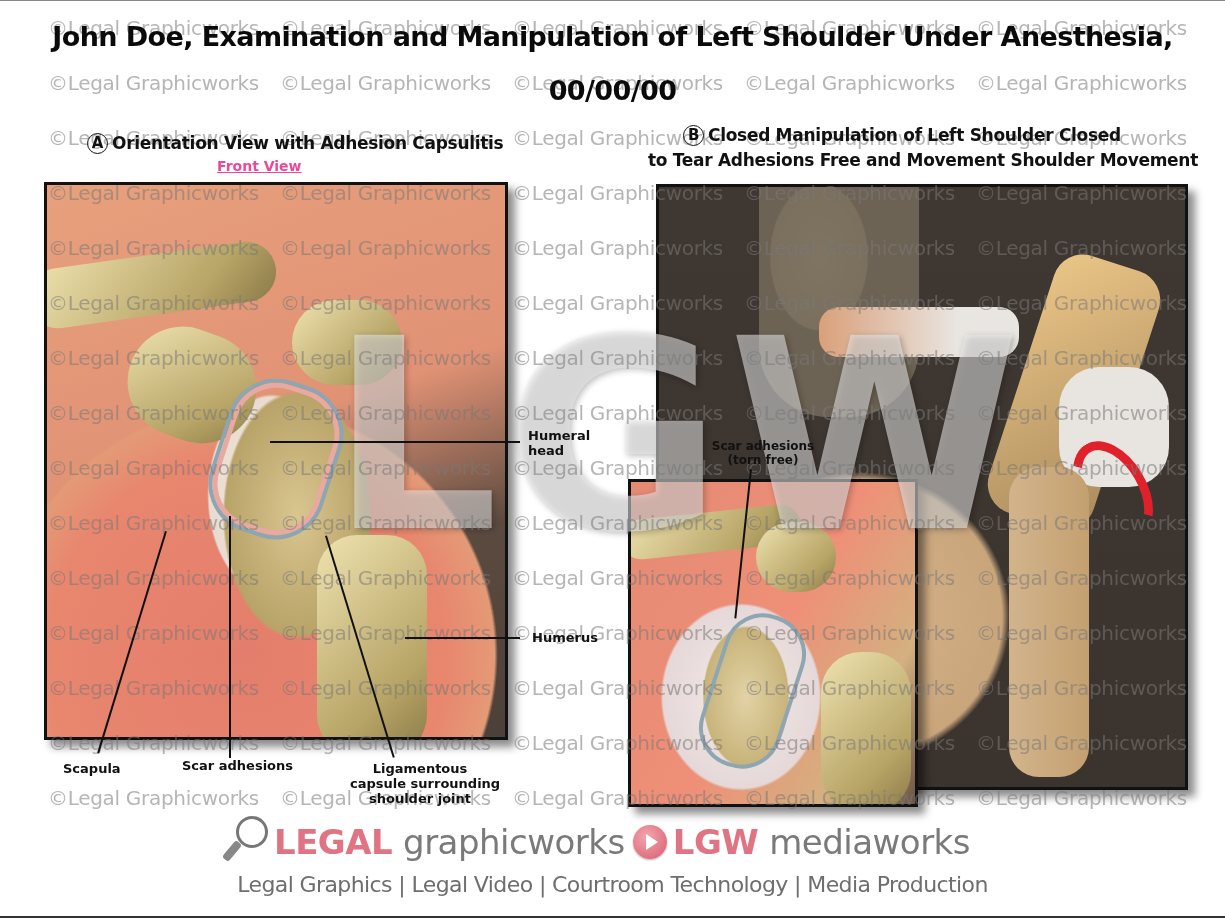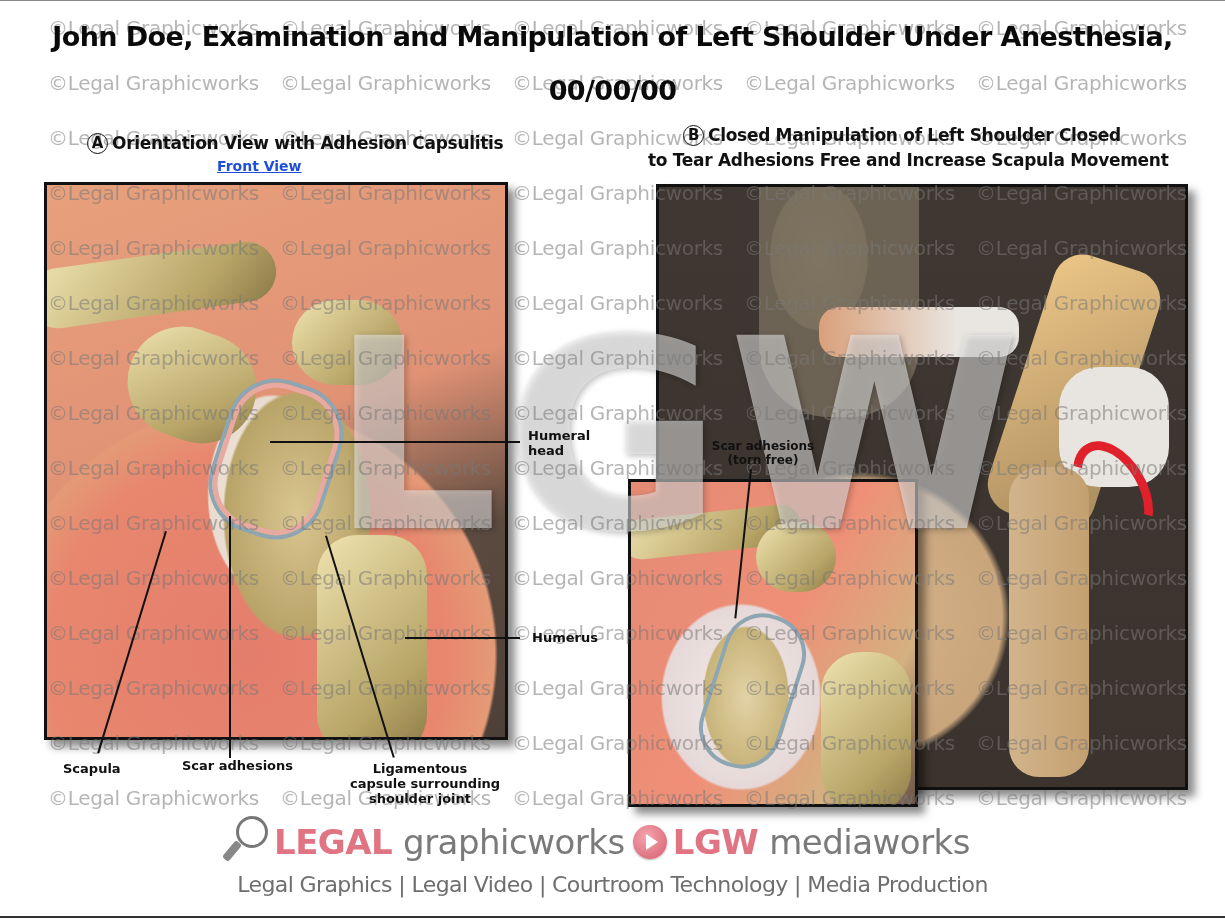--- a/index.html
+++ b/index.html
@@ -33,21 +33,21 @@
     position:absolute; font-weight:bold; font-size:17px; color:#111; z-index:30;
     font-family:"DejaVu Sans", sans-serif; letter-spacing:-0.3px; white-space:nowrap;
   }
   .circ {
     display:inline-block; width:19px; height:19px; border:1.5px solid #111; border-radius:50%;
     text-align:center; line-height:19px; font-size:15px; margin-right:4px; vertical-align:1px;
     box-sizing:content-box;
   }
   .subview {
     position:absolute; left:217px; top:157px; font-weight:bold; font-size:14px;
-    text-decoration:underline; color:#1d4ed8; z-index:30; font-family:"DejaVu Sans", sans-serif;
+    text-decoration:underline; color:#ec4899; z-index:30; font-family:"DejaVu Sans", sans-serif;
   }
 
   .panel {
     position:absolute; border:3px solid #111; overflow:hidden;
     box-shadow:7px 7px 8px rgba(0,0,0,0.45);
   }
   #panelA { left:44px; top:181px; width:458px; height:552px;
     background:
       radial-gradient(ellipse 120px 200px at 250px 330px, #d9c58f 0%, #b8a468 60%, transparent 62%),
       radial-gradient(ellipse 90px 140px at 225px 310px, #f2eada 0%, #e8dcd0 70%, transparent 72%),
@@ -101,21 +101,21 @@
 <div class="title" style="top:74px;">00/00/00</div>
 
 <div class="heading" style="left:55px; top:132px;padding-left:32px;">
   <span class="circ">A</span><span>Orientation View with Adhesion Capsulitis</span>
 </div>
 <div class="subview">Front View</div>
 
 <div class="heading" style="left:683px; top:124px;">
   <span class="circ">B</span><span>Closed Manipulation of Left Shoulder Closed</span>
 </div>
-<div class="heading" style="left:648px; top:149px;">to Tear Adhesions Free and Increase Scapula Movement</div>
+<div class="heading" style="left:648px; top:149px;">to Tear Adhesions Free and Movement Shoulder Movement</div>
 
 <div class="panel" id="panelA">
   <div class="bone" style="left:-20px; top:70px; width:250px; height:60px; transform:rotate(-8deg);"></div>
   <div class="bone" style="left:245px; top:115px; width:110px; height:85px; border-radius:50px;"></div>
   <div class="bone" style="left:80px; top:145px; width:130px; height:110px; border-radius:60px; transform:rotate(20deg);"></div>
   <div class="bone" style="left:270px; top:350px; width:110px; height:220px; border-radius:40px;"></div>
   <div style="position:absolute; left:170px; top:195px; width:110px; height:150px; border:4px solid #8ea5b2; border-radius:50px; transform:rotate(18deg); box-shadow:inset 0 0 0 5px #e9a8a0;"></div>
 </div>
 
 <div class="panel" id="panelB">

